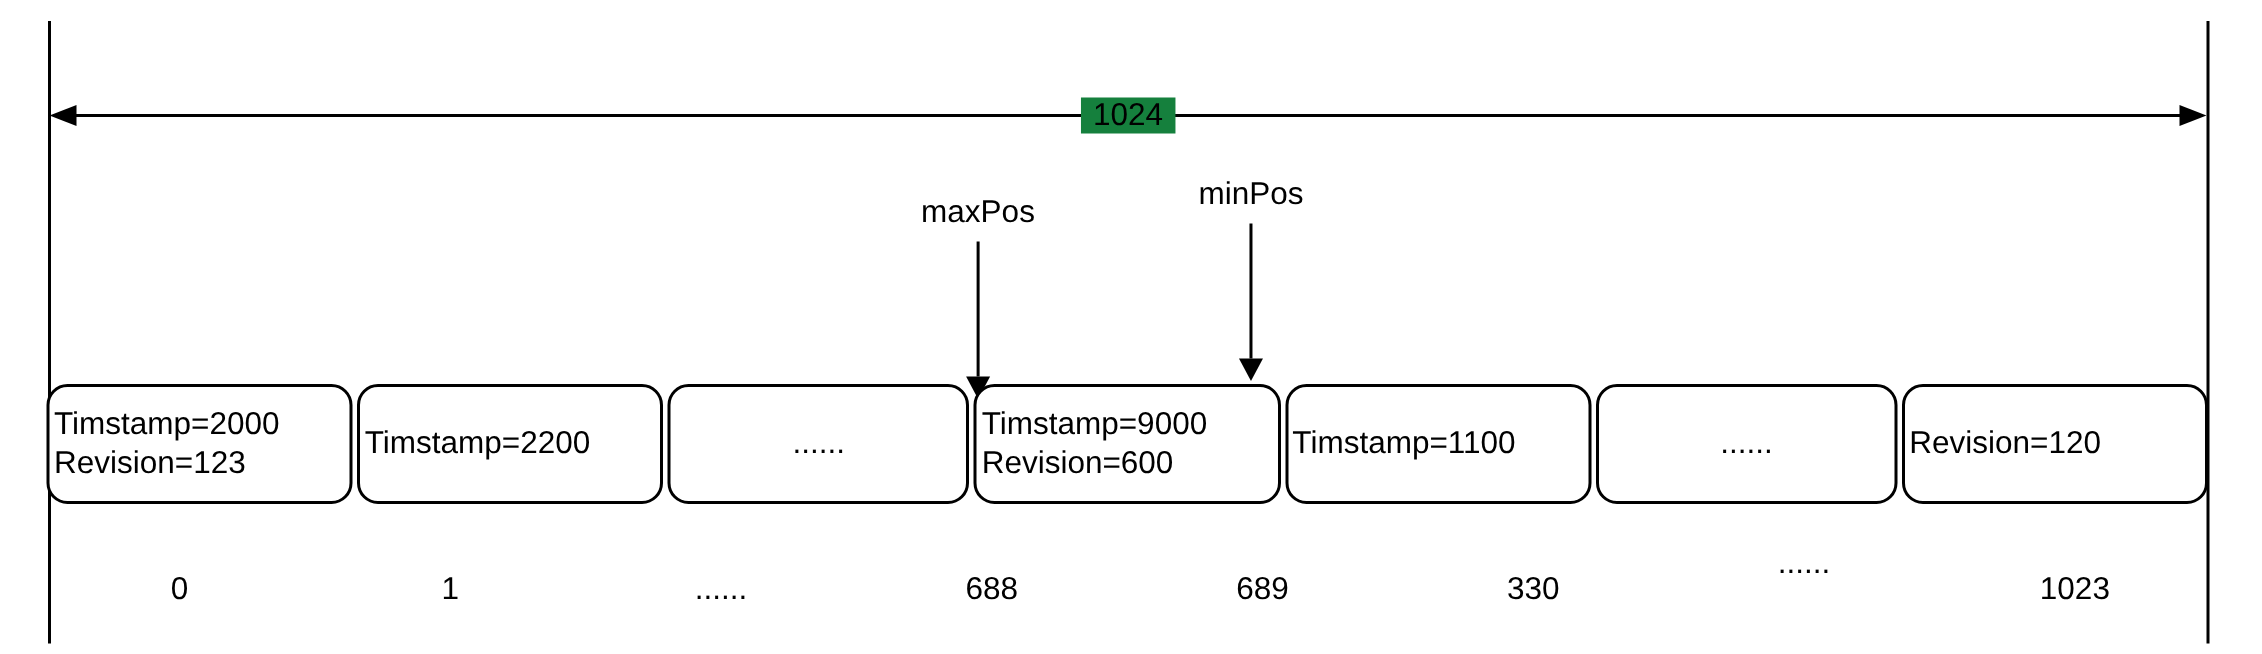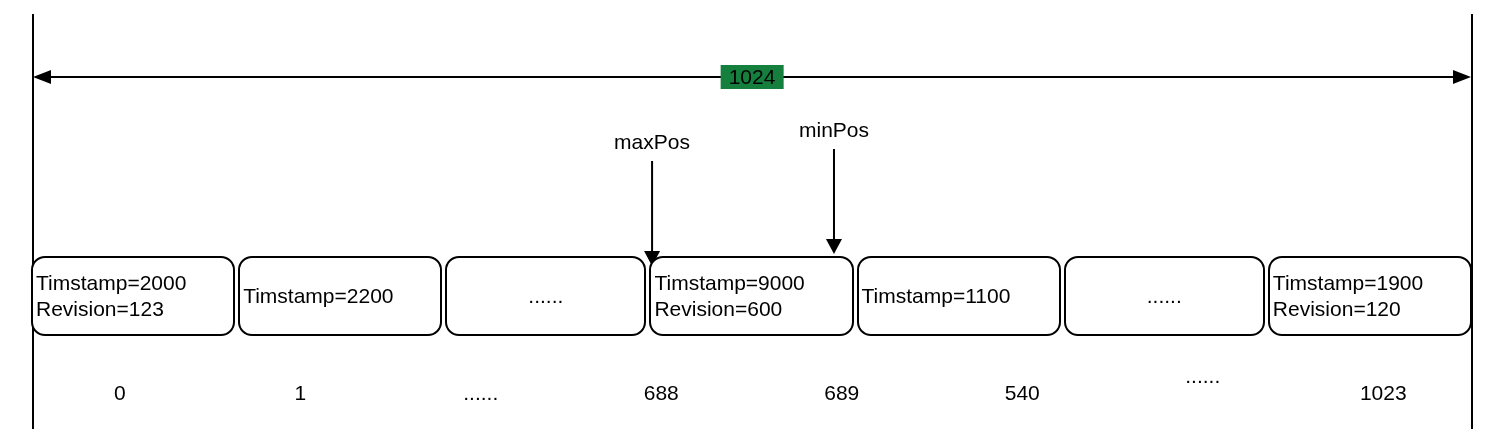--- a/index.html
+++ b/index.html
@@ -86,29 +86,28 @@
       <span>Timstamp=9000</span>
       <span>Revision=600</span>
     </div>
     <div class="slot">
       <span>Timstamp=1100</span>
     </div>
     <div class="slot slot-dots">
       <span>......</span>
     </div>
     <div class="slot">
-      <span>Timstamp=1900</span>
       <span>Revision=120</span>
     </div>
   </div>
 
   <div class="indices">
     <div class="idx">0</div>
     <div class="idx">1</div>
     <div class="idx">......</div>
     <div class="idx">688</div>
     <div class="idx">689</div>
-    <div class="idx">540</div>
+    <div class="idx">330</div>
     <div class="idx idx-raised">......</div>
     <div class="idx">1023</div>
   </div>
 
 </div>
 
 </body></html>

